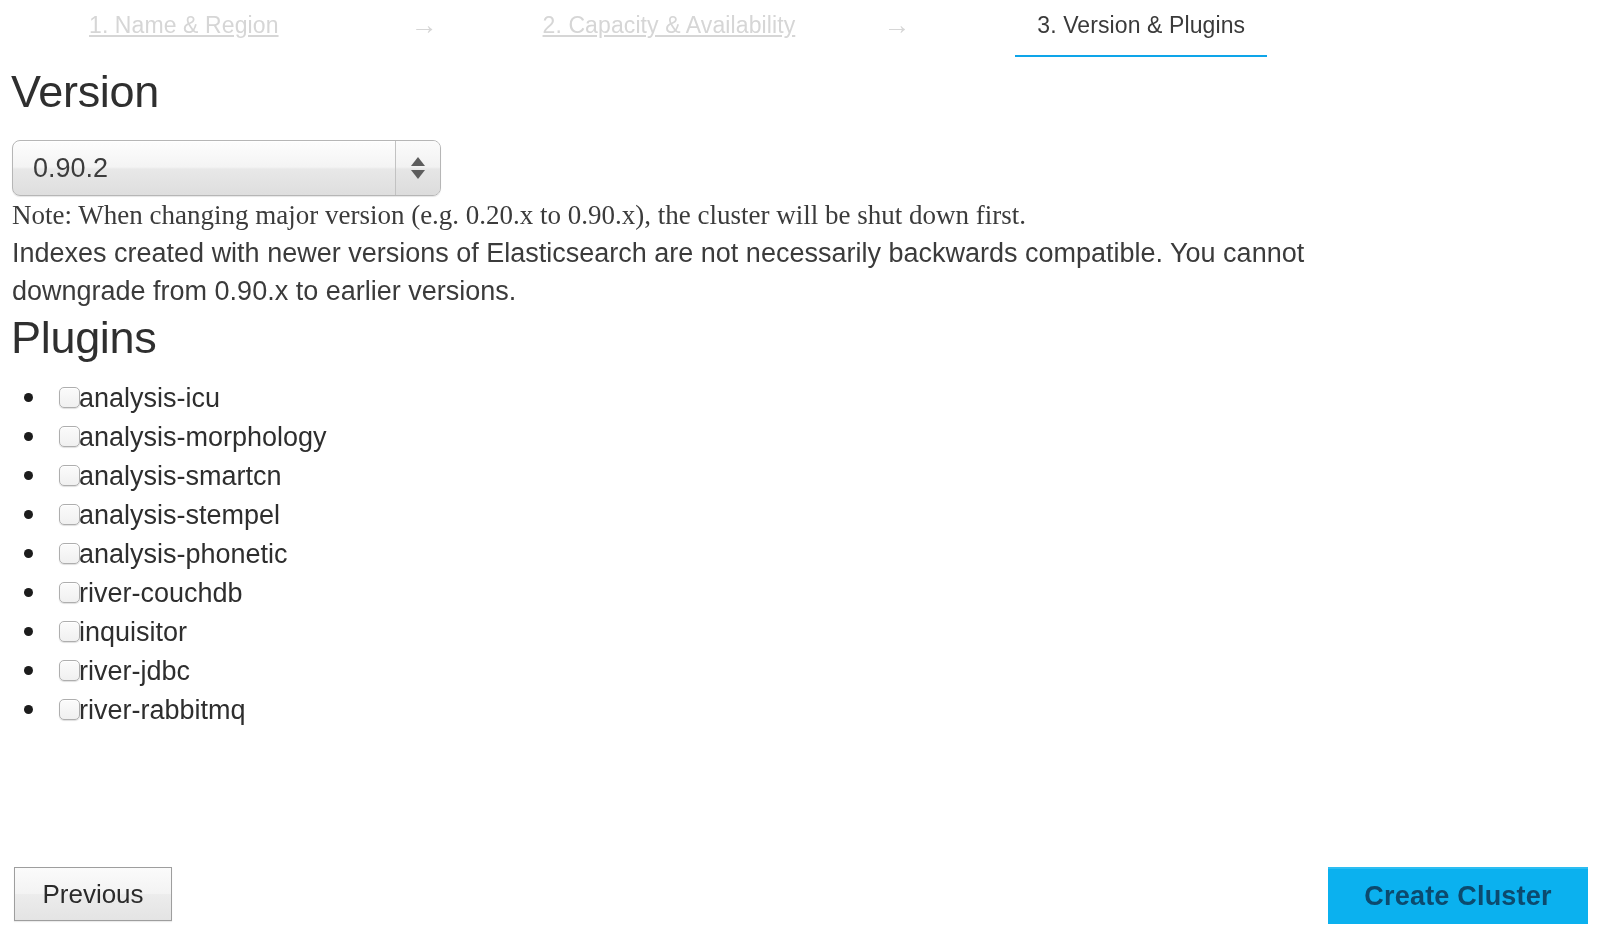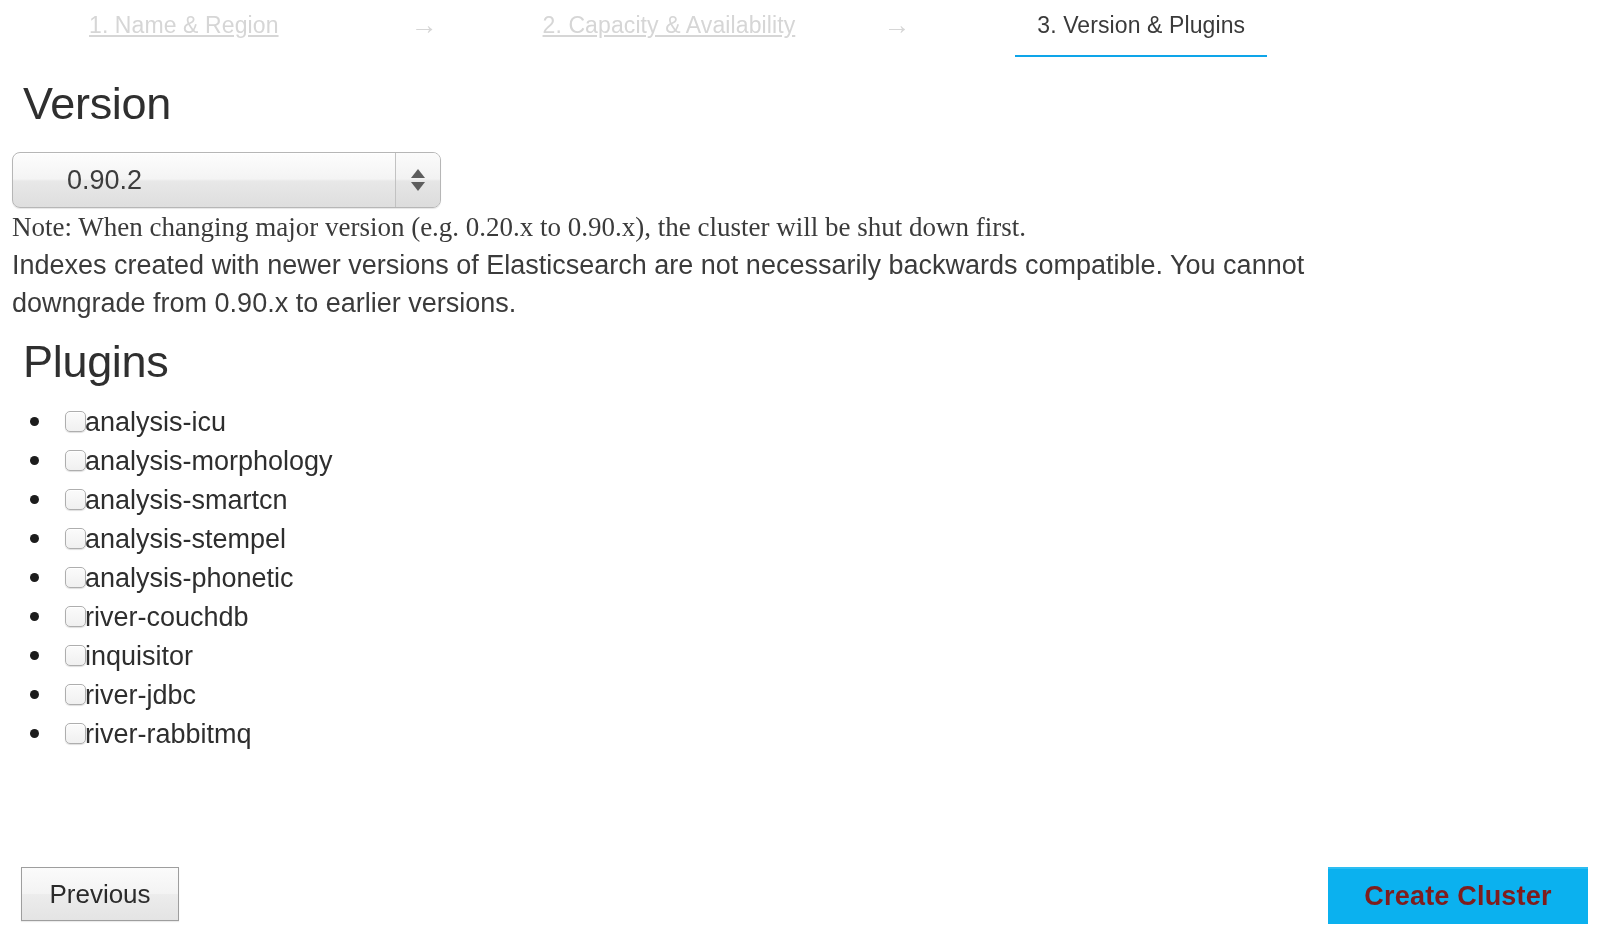--- a/index.html
+++ b/index.html
@@ -49,21 +49,21 @@
   .sp-1 { width: 89px; }
   .sp-2 { width: 132px; }
   .sp-3 { width: 105px; }
   .sp-4 { width: 88px; }
 
   
   h2.section-title {
     font-size: 45px;
     font-weight: normal;
     color: #2f2f2f;
-    margin: 12px;
+    margin: 0;
     padding: 0 0 0 11px;
     line-height: 56px;
     letter-spacing: -0.3px;
   }
   .version-title { margin-top: 20px; }
   .plugins-title { margin-top: 29px; }
 
   
   .select-wrap {
     margin: 20px 0 0 12px;
@@ -77,21 +77,20 @@
     box-sizing: border-box;
     cursor: default;
   }
   .select-value {
     position: absolute;
     left: 20px;
     top: 0;
     line-height: 54px;
     font-size: 27px;
     color: #3c3c3c;
-    margin-left: 34px;
   }
   .select-stepper {
     position: absolute;
     right: 0;
     top: 0;
     bottom: 0;
     width: 44px;
     border-left: 1px solid #c2c2c2;
     display: flex;
     flex-direction: column;
@@ -116,21 +115,21 @@
     margin: 0;
     padding: 0 0 0 12px;
     max-width: 1430px;
   }
   .note-1 { margin-top: 20px; font-family: Liberation Serif, serif; }
   .note-2 { margin-top: 22px; }
 
   
   ul.plugin-list {
     list-style: none;
-    margin: 12px 0 0 6px;
+    margin: 12px 0 0 0;
     padding: 0;
   }
   ul.plugin-list li {
     display: flex;
     align-items: center;
     height: 39px;
     padding-left: 24px;
   }
   .bullet {
     width: 9px;
@@ -156,21 +155,21 @@
     font-size: 27px;
     line-height: 30px;
     color: #2e2e2e;
     white-space: nowrap;
     margin-left: -1px;
   }
 
   
   .footer {
     position: absolute;
-    left: 8px;
+    left: 1px;
     right: 0;
     bottom: 0;
     height: 86px;
   }
   .btn-previous {
     position: absolute;
     left: 13px;
     top: 11px;
     width: 158px;
     height: 54px;
@@ -189,21 +188,21 @@
     right: 14px;
     top: 11px;
     width: 260px;
     height: 57px;
     border: 0;
     background: #0bb1ef;
     border-top: 2px solid #2cbdf2;
     font-family: "Liberation Sans", sans-serif;
     font-size: 27px;
     font-weight: bold;
-    color: #7f1d1d;
+    color: #0c4a6e;
     box-sizing: border-box;
     cursor: pointer;
     padding: 0;
     letter-spacing: 0.2px;
   }
 </style>
 </head>
 <body>
 
 <div class="wizard-steps">

